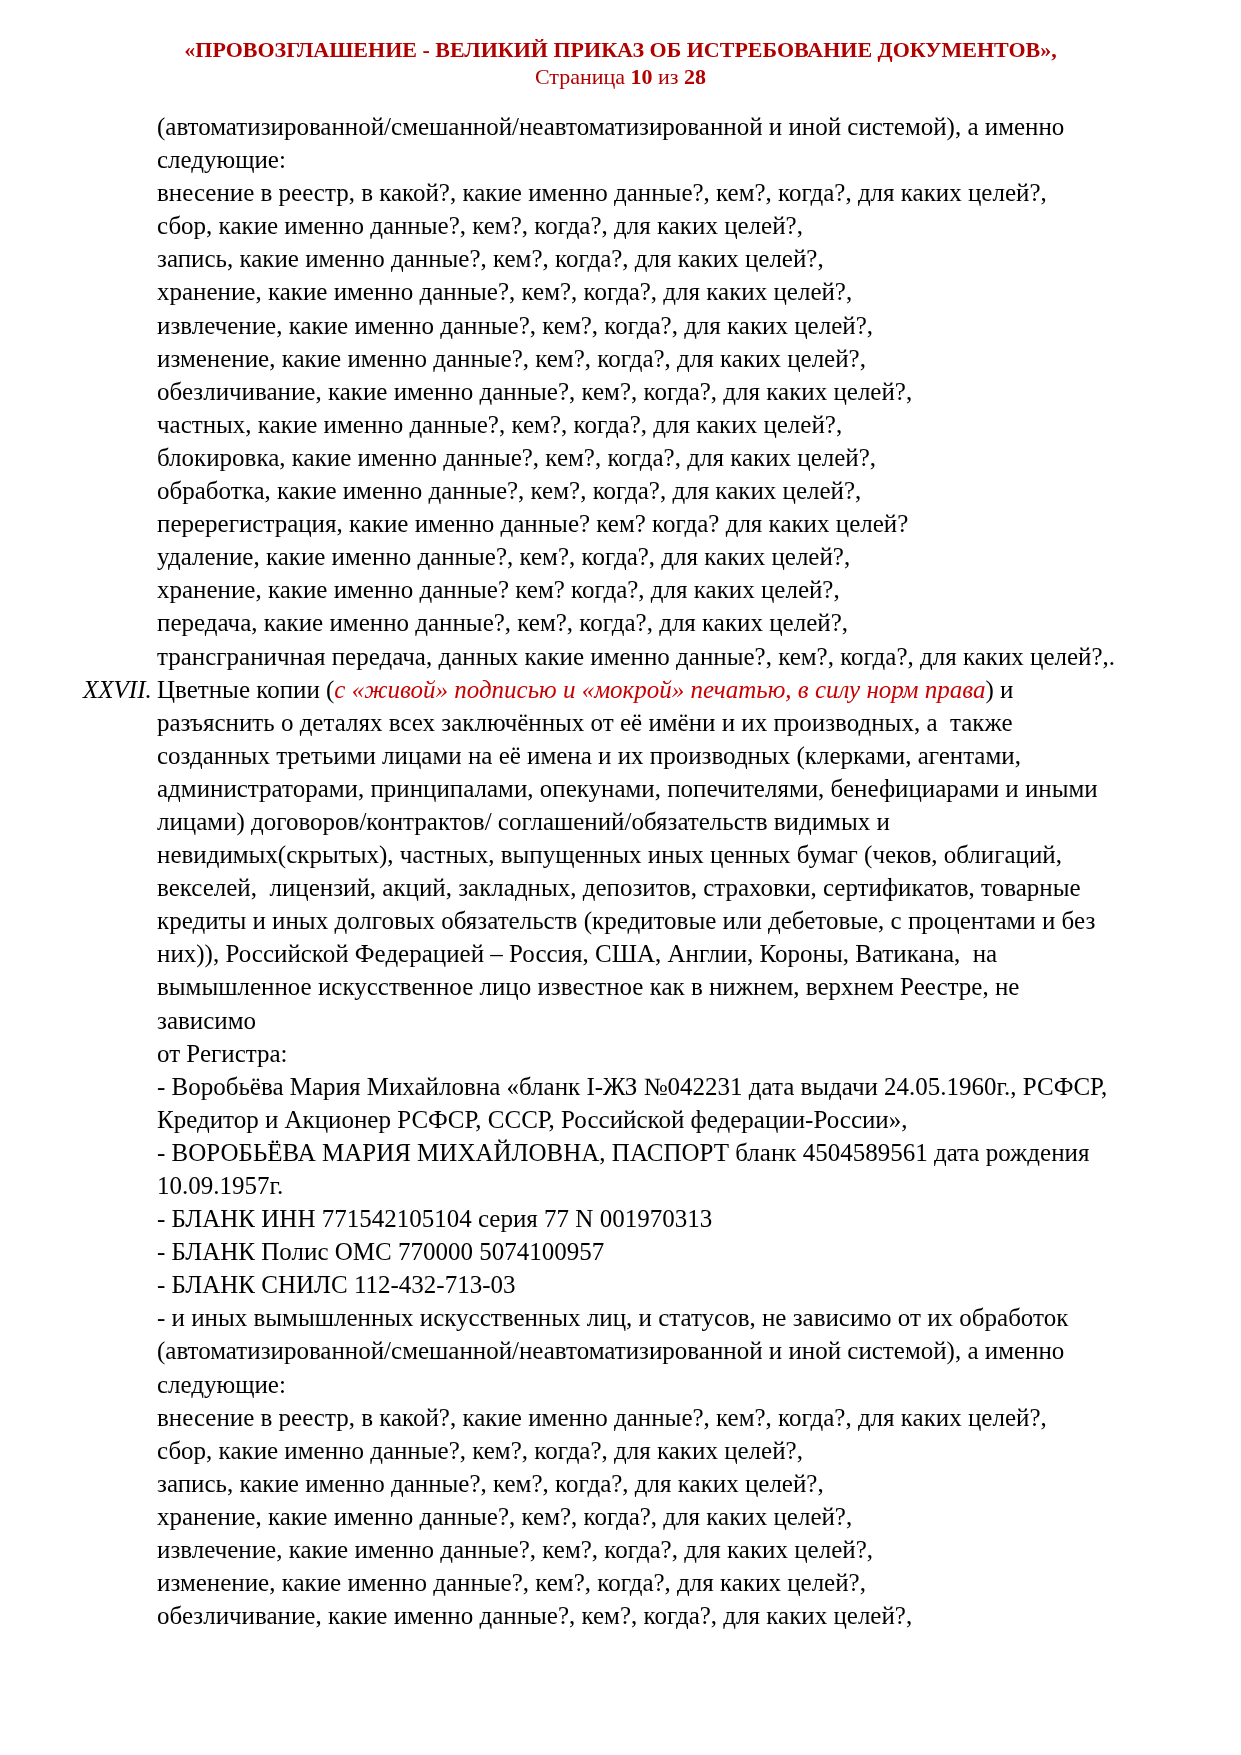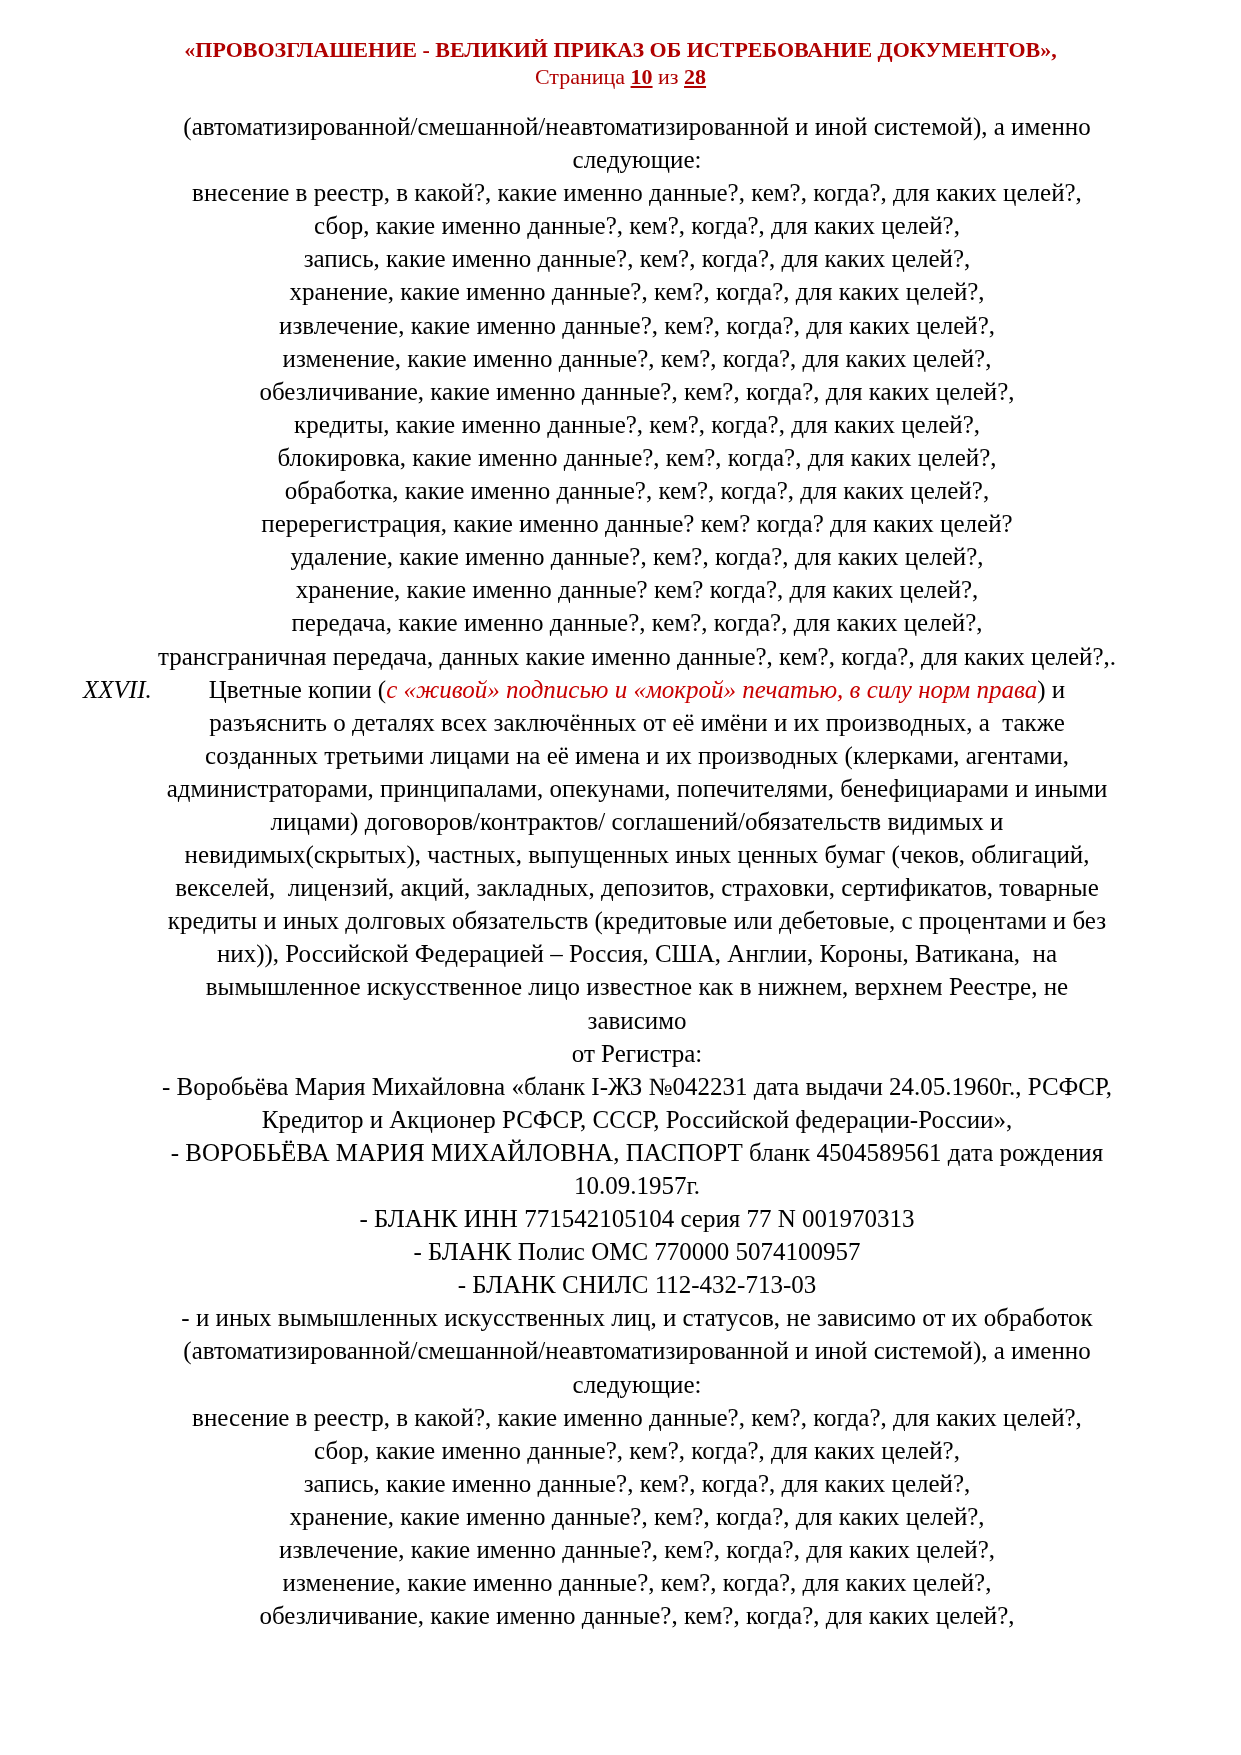--- a/index.html
+++ b/index.html
@@ -21,28 +21,28 @@
   }
   .doc-header{
     padding-top:36px;
     text-align:center;
     color:var(--header-red);
     font-size:22px;
     line-height:27px;
   }
   .doc-title{font-weight:bold;white-space:pre-wrap;}
   .page-indicator{font-weight:normal;white-space:pre-wrap;}
-  .page-indicator .b{font-weight:bold;text-decoration:underline;}
+  .page-indicator .b{font-weight:bold;}
   .doc-body{
     margin:20px 0 0 157px;
     width:960px;
     font-size:25px;
     line-height:33.1px;
   }
-  .list-item{position:relative;text-align:center;}
+  .list-item{position:relative;}
   .item-number{
     position:absolute;
     left:-74px;
     top:0;
     font-style:italic;
     font-size:25px;
   }
   .line{white-space:pre-wrap;}
   .red-em{color:var(--accent-red);font-style:italic;}
 </style>
@@ -62,21 +62,21 @@
       <div class="item-lines">
           <div class="line">(автоматизированной/смешанной/неавтоматизированной и иной системой), а именно</div>
           <div class="line">следующие:</div>
           <div class="line">внесение в реестр, в какой?, какие именно данные?, кем?, когда?, для каких целей?,</div>
           <div class="line">сбор, какие именно данные?, кем?, когда?, для каких целей?,</div>
           <div class="line">запись, какие именно данные?, кем?, когда?, для каких целей?,</div>
           <div class="line">хранение, какие именно данные?, кем?, когда?, для каких целей?,</div>
           <div class="line">извлечение, какие именно данные?, кем?, когда?, для каких целей?,</div>
           <div class="line">изменение, какие именно данные?, кем?, когда?, для каких целей?,</div>
           <div class="line">обезличивание, какие именно данные?, кем?, когда?, для каких целей?,</div>
-          <div class="line">кредиты, какие именно данные?, кем?, когда?, для каких целей?,</div>
+          <div class="line">частных, какие именно данные?, кем?, когда?, для каких целей?,</div>
           <div class="line">блокировка, какие именно данные?, кем?, когда?, для каких целей?,</div>
           <div class="line">обработка, какие именно данные?, кем?, когда?, для каких целей?,</div>
           <div class="line">перерегистрация, какие именно данные? кем? когда? для каких целей?</div>
           <div class="line">удаление, какие именно данные?, кем?, когда?, для каких целей?,</div>
           <div class="line">хранение, какие именно данные? кем? когда?, для каких целей?,</div>
           <div class="line">передача, какие именно данные?, кем?, когда?, для каких целей?,</div>
           <div class="line">трансграничная передача, данных какие именно данные?, кем?, когда?, для каких целей?,.</div>
         </div>
     </section>
 

